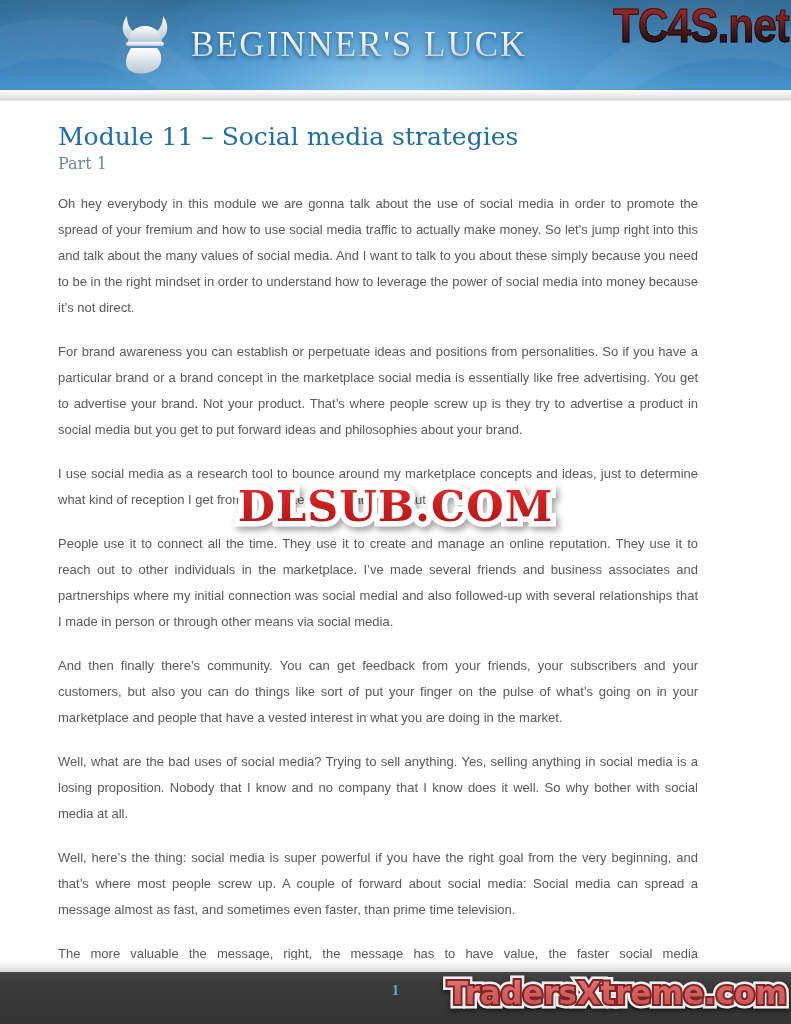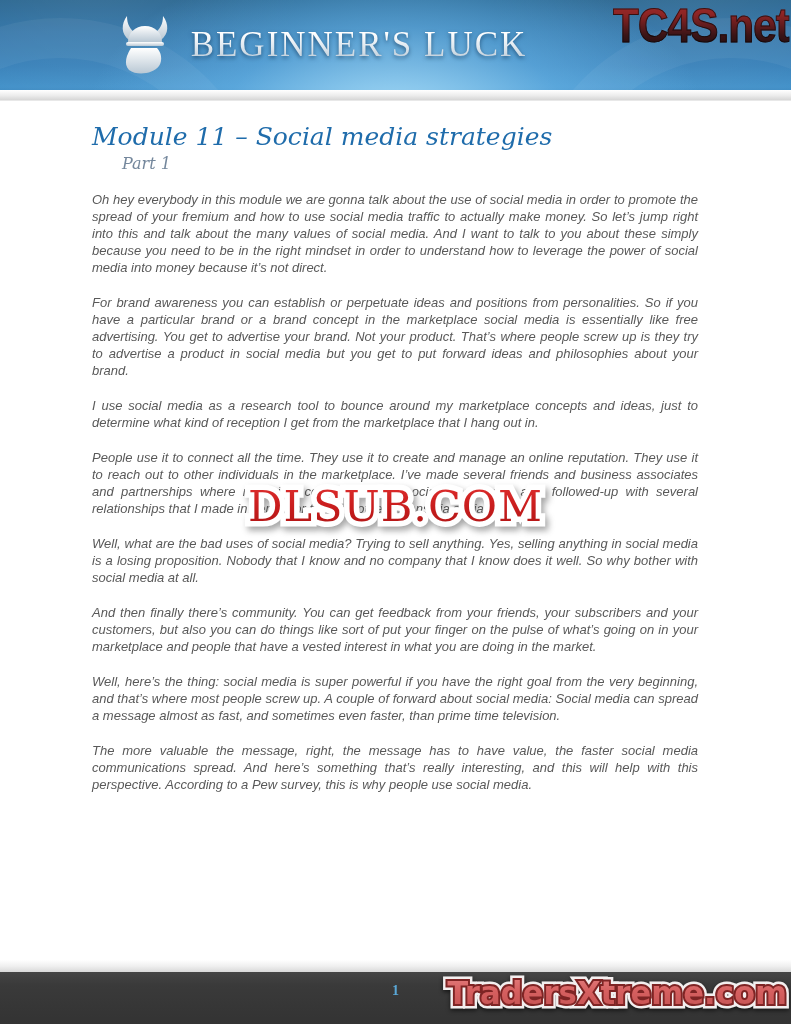--- a/index.html
+++ b/index.html
@@ -57,43 +57,43 @@
   
   .separator {
     position: absolute; top: 90px; left: 0; width: 791px; height: 11px;
     background: linear-gradient(180deg, #ffffff 0%, #ececec 55%, #d6d6d6 100%);
     border-bottom: 1px solid #e8e8e8;
   }
 
   
   .content {
     position: absolute; top: 101px; left: 0; width: 791px; height: 859px;
-    padding: 21px 93px 0 92px; background: #ffffff; font-style: italic;
+    padding: 21px 93px 0 58px; background: #ffffff;
   }
   .doc-title {
     font-family: "DejaVu Serif", serif; font-weight: normal;
     font-size: 25px; color: #1f6cab; letter-spacing: 0; margin-bottom: 3px;
   }
   .doc-subtitle {
     font-family: "DejaVu Serif", serif; font-weight: normal;
-    font-size: 16px; color: #74879c; margin-bottom: 18px; margin-left: 30px;
+    font-size: 16px; color: #74879c; margin-bottom: 18px;
   }
   .body-text p {
-    font-size: 13px; line-height: 17px; color: #595959;
+    font-size: 13px; line-height: 26px; color: #595959;
     text-align: justify; margin-bottom: 18px;
   }
 
   
   .wm-stack { position: absolute; white-space: nowrap; }
   .wm-stack span { position: absolute; left: 0; top: 0; }
   .wm-stack span:first-child { position: relative; }
 
   .dlsub {
     left: 50%; top: 481px; transform: translateX(-50%);
-    font-family: "DejaVu Serif", serif; font-weight: normal; font-size: 43px;
+    font-family: "DejaVu Serif", serif; font-weight: bold; font-size: 43px;
     letter-spacing: 1px;
     filter: drop-shadow(3px 4px 3px rgba(60,60,60,0.45));
     z-index: 5;
   }
   .dlsub .outline { -webkit-text-stroke: 11px #ffffff; color: #ffffff; }
   .dlsub .fill {
     background: linear-gradient(180deg, #e23232 0%, #cc1f1f 45%, #ad1414 100%);
     -webkit-background-clip: text; background-clip: text;
     -webkit-text-fill-color: transparent; color: #c41c1c;
   }
@@ -162,22 +162,22 @@
   <div class="separator"></div>
 
   <div class="content">
     <h1 class="doc-title">Module 11 – Social media strategies</h1>
     <h2 class="doc-subtitle">Part 1</h2>
     <div class="body-text">
       <p>Oh hey everybody in this module we are gonna talk about the use of social media in order to promote the spread of your fremium and how to use social media traffic to actually make money. So let’s jump right into this and talk about the many values of social media. And I want to talk to you about these simply because you need to be in the right mindset in order to understand how to leverage the power of social media into money because it’s not direct.</p>
       <p>For brand awareness you can establish or perpetuate ideas and positions from personalities. So if you have a particular brand or a brand concept in the marketplace social media is essentially like free advertising. You get to advertise your brand. Not your product. That’s where people screw up is they try to advertise a product in social media but you get to put forward ideas and philosophies about your brand.</p>
       <p>I use social media as a research tool to bounce around my marketplace concepts and ideas, just to determine what kind of reception I get from the marketplace that I hang out in.</p>
       <p>People use it to connect all the time. They use it to create and manage an online reputation. They use it to reach out to other individuals in the marketplace. I’ve made several friends and business associates and partnerships where my initial connection was social medial and also followed-up with several relationships that I made in person or through other means via social media.</p>
+      <p>And then finally there’s community. You can get feedback from your friends, your subscribers and your customers, but also you can do things like sort of put your finger on the pulse of what’s going on in your marketplace and people that have a vested interest in what you are doing in the market.</p>
       <p>Well, what are the bad uses of social media? Trying to sell anything. Yes, selling anything in social media is a losing proposition. Nobody that I know and no company that I know does it well. So why bother with social media at all.</p>
-      <p>And then finally there’s community. You can get feedback from your friends, your subscribers and your customers, but also you can do things like sort of put your finger on the pulse of what’s going on in your marketplace and people that have a vested interest in what you are doing in the market.</p>
       <p>Well, here’s the thing: social media is super powerful if you have the right goal from the very beginning, and that’s where most people screw up. A couple of forward about social media: Social media can spread a message almost as fast, and sometimes even faster, than prime time television.</p>
       <p>The more valuable the message, right, the message has to have value, the faster social media communications spread. And here’s something that’s really interesting, and this will help with this perspective. According to a Pew survey, this is why people use social media.</p>
     </div>
   </div>
 
   <div class="wm-stack dlsub">
     <span class="outline">DLSUB.COM</span>
     <span class="fill">DLSUB.COM</span>
   </div>
 

